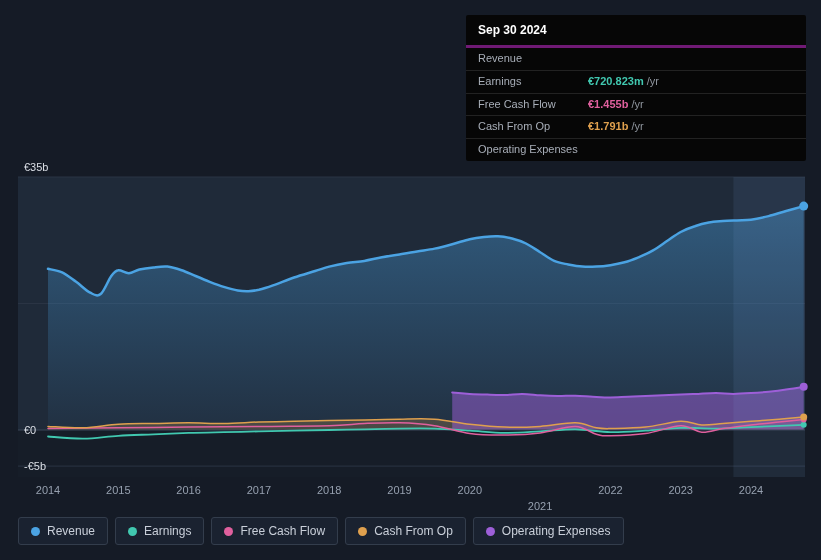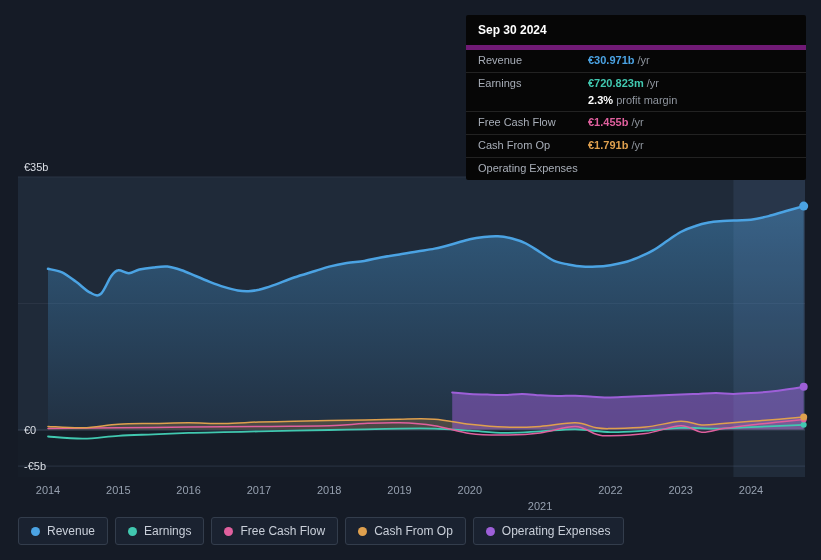--- a/index.html
+++ b/index.html
@@ -9,21 +9,21 @@
   .chart-plot{position:absolute;inset:0;}
   .chart-plot svg{position:absolute;left:0;top:0;}
   #y-axis{position:absolute;inset:0;pointer-events:none;z-index:2;padding-left:40px;}
   .y-label{position:absolute;left:24px;color:#dbdfe6;font-size:11px;line-height:14px;}
   #x-axis{position:absolute;left:0;top:484px;width:670px;height:16px;z-index:2;}
   .x-label{position:absolute;top:0;transform:translateX(-50%);color:#96a0af;font-size:11px;}
   
   .tooltip{position:absolute;left:466px;top:15px;width:340px;background:#060606;z-index:6;
            font-size:11px;line-height:1.25;border-radius:2px;}
   .tt-header{padding:8px 12px 7px;color:#ffffff;font-weight:bold;font-size:12px;
-             border-bottom:5px solid #701a75;}
+             border-bottom:3px solid #701a75;}
   .tt-row{display:flex;align-items:baseline;padding:4px 12px;}
   .tt-row + .tt-row{border-top:1px solid #222222;}
   .tt-label{flex:0 0 110px;color:#a8aeb8;}
   .tt-vals{flex:1;}
   .tt-value{font-weight:bold;}
   .tt-suffix{color:#8f959e;margin-left:3px;}
   .tt-margin{margin-top:3px;}
   .tt-margin-value{color:#ffffff;font-weight:bold;}
   .tt-margin-label{color:#8f959e;}
   
@@ -85,28 +85,26 @@
       <div class="x-label" style="left: 610.4px;">2022</div>
       <div class="x-label" style="left: 680.7px;">2023</div>
       <div class="x-label" style="left: 751px;">2024</div>
     </div>
 
   <div class="tooltip">
     <div class="tt-header">Sep 30 2024</div>
 
     <div class="tt-row">
       <span class="tt-label">Revenue</span>
-      <div class="tt-vals"><span class="tt-value" style="color: rgb(75, 163, 227);">€30.971b</span><span class="tt-suffix">/yr</span></div>
     </div>
 
     <div class="tt-row">
       <span class="tt-label">Earnings</span>
       <div class="tt-vals">
         <div><span class="tt-value" style="color: rgb(65, 200, 176);">€720.823m</span><span class="tt-suffix">/yr</span></div>
-        <div class="tt-margin"><span class="tt-margin-value">2.3%</span> <span class="tt-margin-label">profit margin</span></div>
       </div>
     </div>
 
     <div class="tt-row">
       <span class="tt-label">Free Cash Flow</span>
       <div class="tt-vals"><span class="tt-value" style="color: rgb(224, 96, 158); margin-top: 19px;">€1.455b</span><span class="tt-suffix">/yr</span></div>
     </div>
 
     <div class="tt-row">
       <span class="tt-label">Cash From Op</span>

